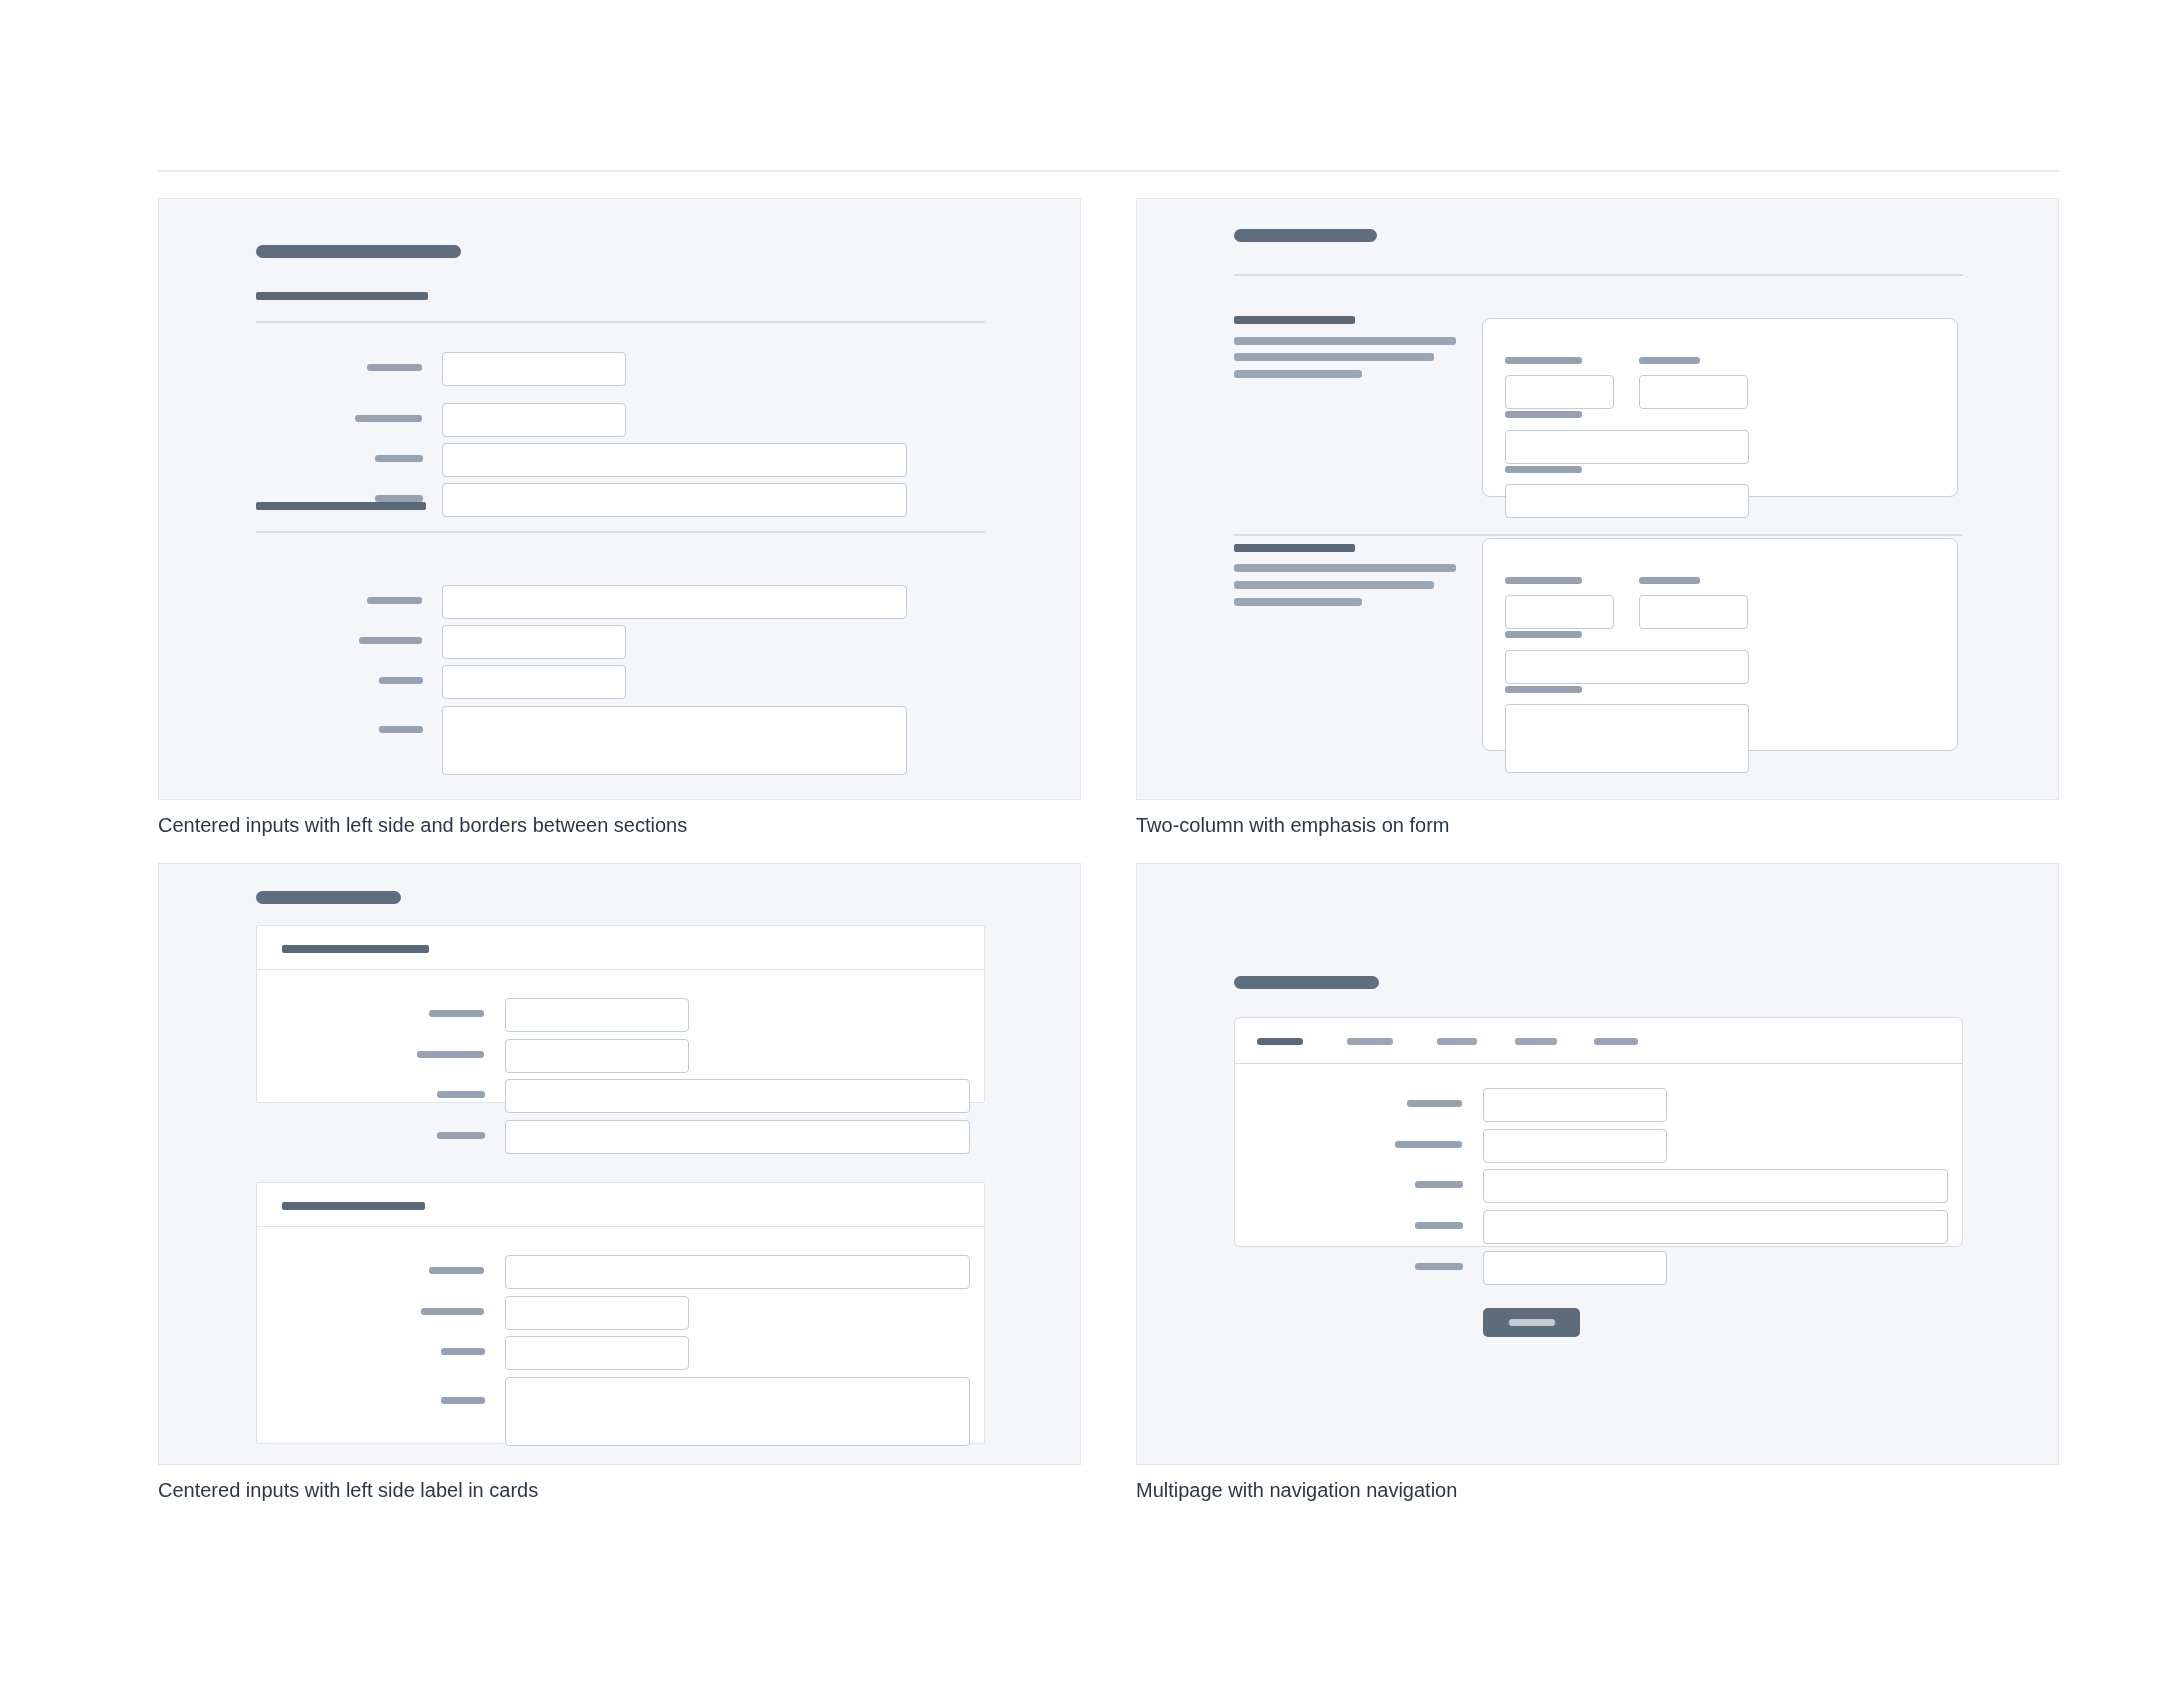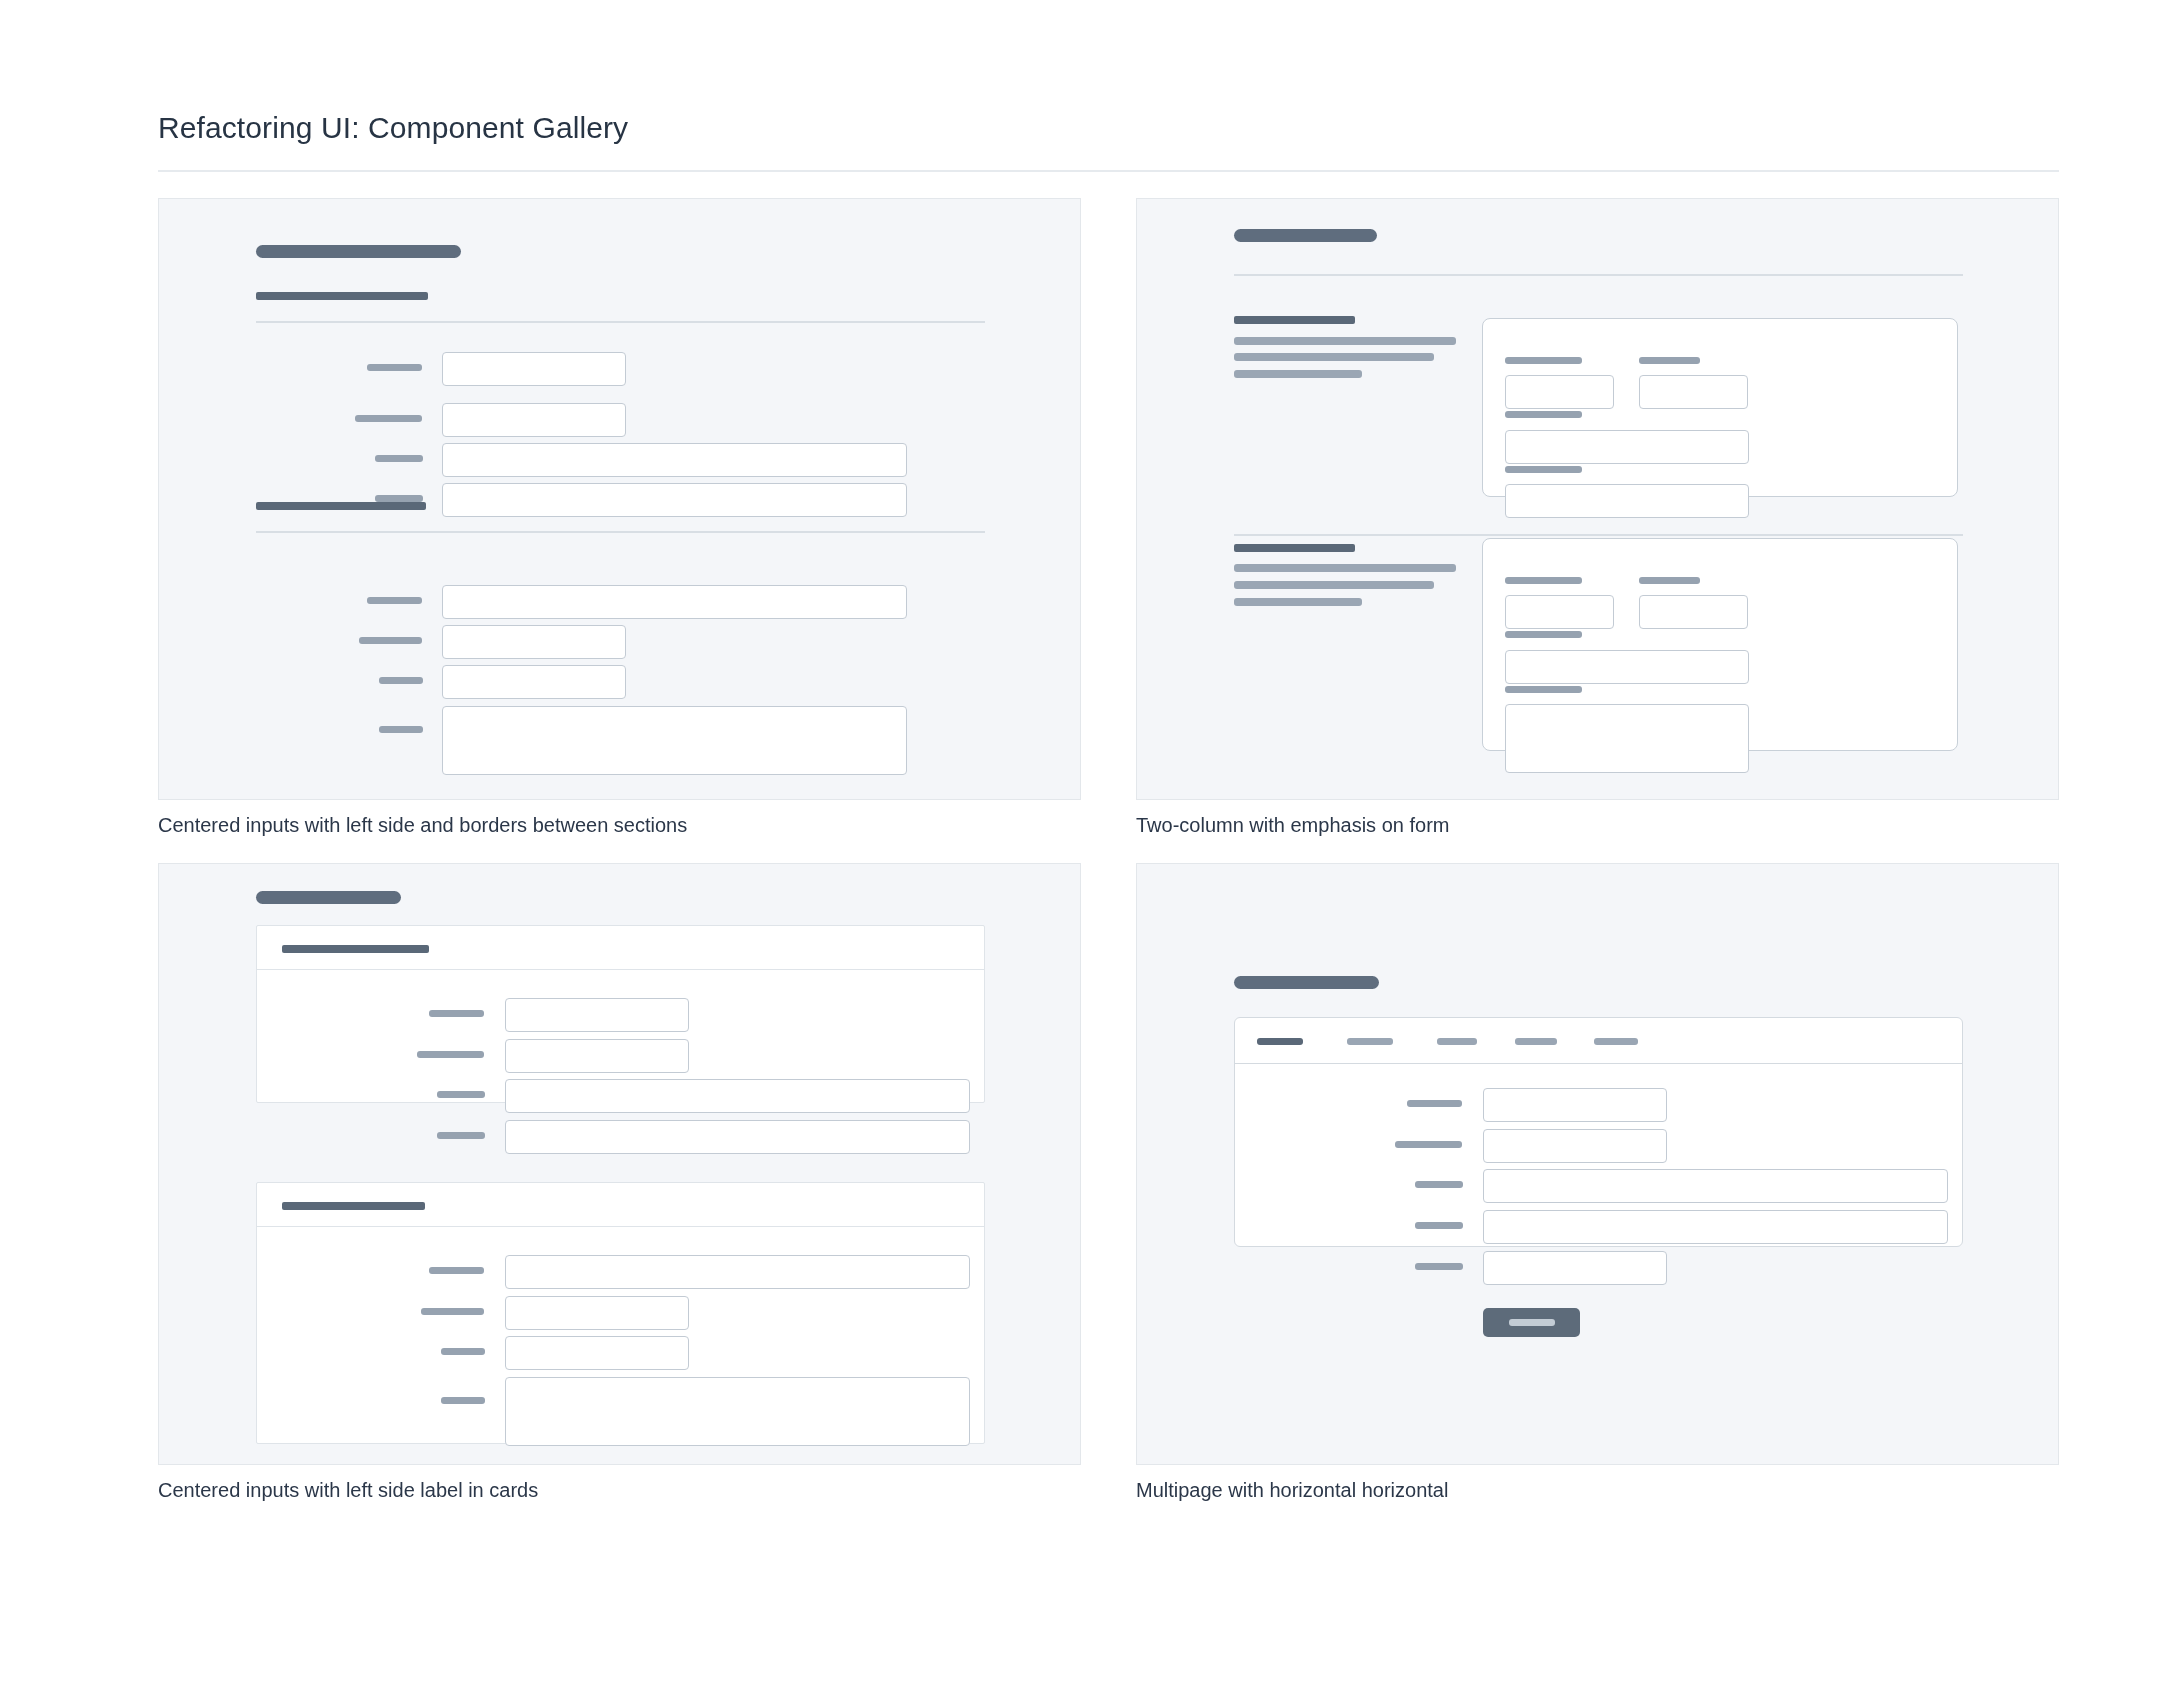--- a/index.html
+++ b/index.html
@@ -117,21 +117,20 @@
     border-radius: 5px;
     width: 97px; height: 29px;
   }
   .submitbtn .bar { position:absolute; left: 26px; top: 11px; width: 46px; }
 </style>
 </head>
 <body>
 
 <div class="page">
 
-  <div class="page-title">Refactoring UI: Component Gallery</div>
   <div class="title-rule"></div>
 
   <div class="gallery">
 
     <div class="gallery-item">
       <div class="preview">
         <div class="c1">
           <span class="bar title t"></span>
 
           <span class="bar heading s1h"></span>
@@ -307,18 +306,18 @@
           <div class="formrow" style="left:0;top:233px;width:729px;">
             <span class="bar label" style="position:absolute;left:180px;top:12px;width:48px;"></span>
             <div class="inputbox" style="position:absolute;left:248px;top:0;width:184px;"></div>
           </div>
 
           <div class="submitbtn" style="left:248px;top:290px;">
             <span class="bar btnlabel"></span>
           </div>
         </div>
       </div>
-      <div class="caption">Multipage with horizontal horizontal</div>
+      <div class="caption">Multipage with navigation navigation</div>
     </div>
 
   </div>
 </div>
 
 
 </body></html>

